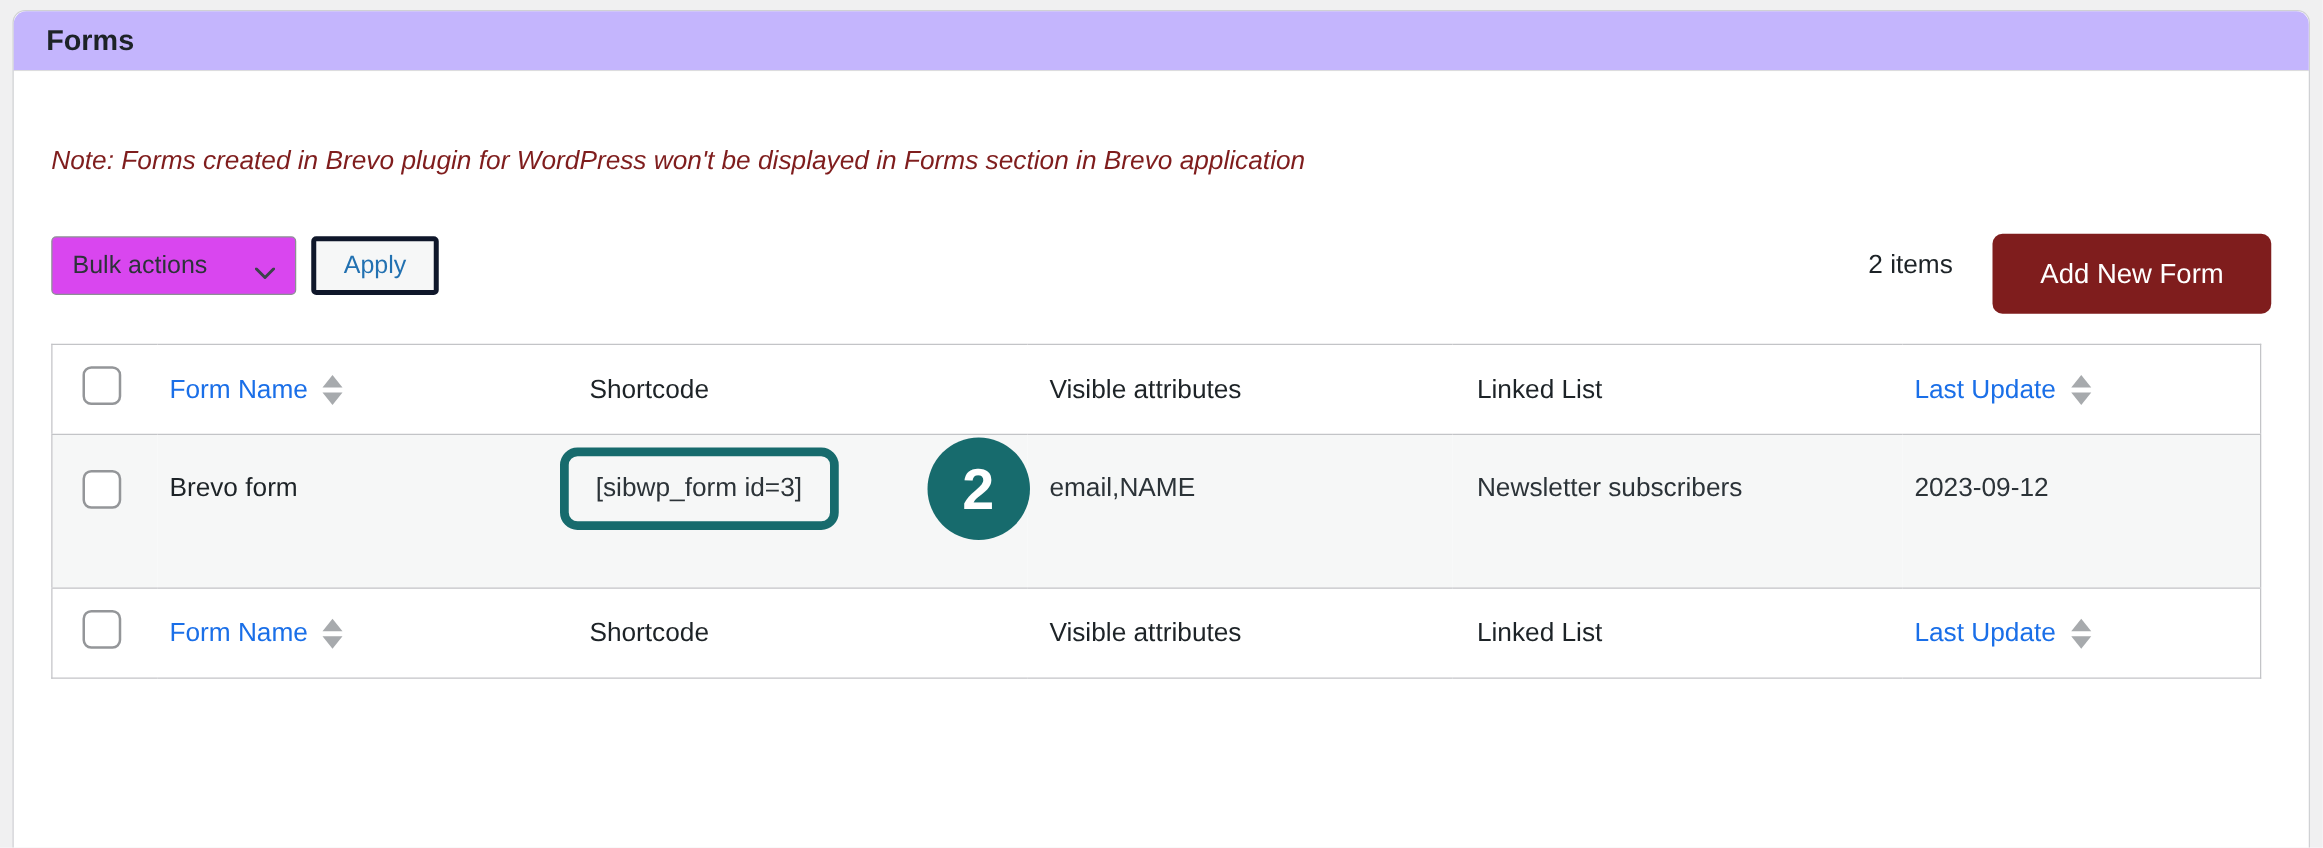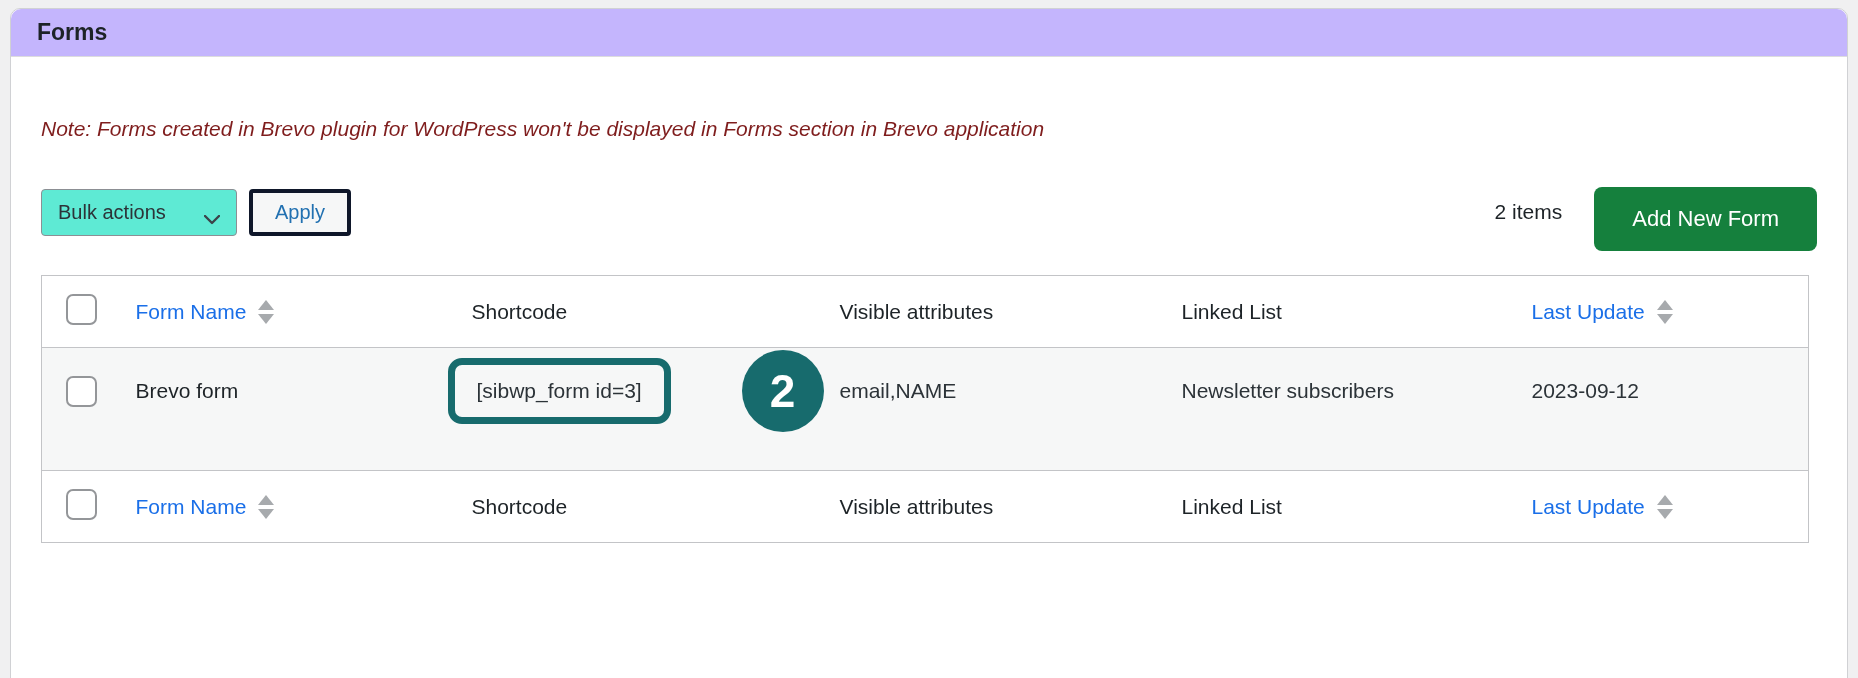--- a/index.html
+++ b/index.html
@@ -46,21 +46,21 @@
     align-items: center;
   }
   .bulk-select {
     display: inline-flex;
     align-items: center;
     justify-content: space-between;
     width: 196px;
     height: 47px;
     border: 1px solid #8c8f94;
     border-radius: 4px;
-    background: #5eead4;
+    background: #d946ef;
     padding: 0 16px 0 16px;
     font-size: 20px;
     color: #2c3338;
     cursor: pointer;
   }
   .chevron {
     width: 16px; height: 10px;
     margin-left: 14px;
     display: inline-block;
   }
@@ -82,21 +82,21 @@
     align-items: center;
   }
   .items-count {
     font-size: 21px;
     color: #1d2327;
     margin-right: 32px;
   }
   .add-form-btn {
     height: 64px;
     padding: 0 38px;
-    background: #15803d;
+    background: #7f1d1d;
     border: none;
     border-radius: 8px;
     color: #ffffff;
     font-size: 22px;
     font-weight: 500;
     font-family: inherit;
     cursor: pointer;
     margin-top: 14px;
   }
   table.forms-table {

